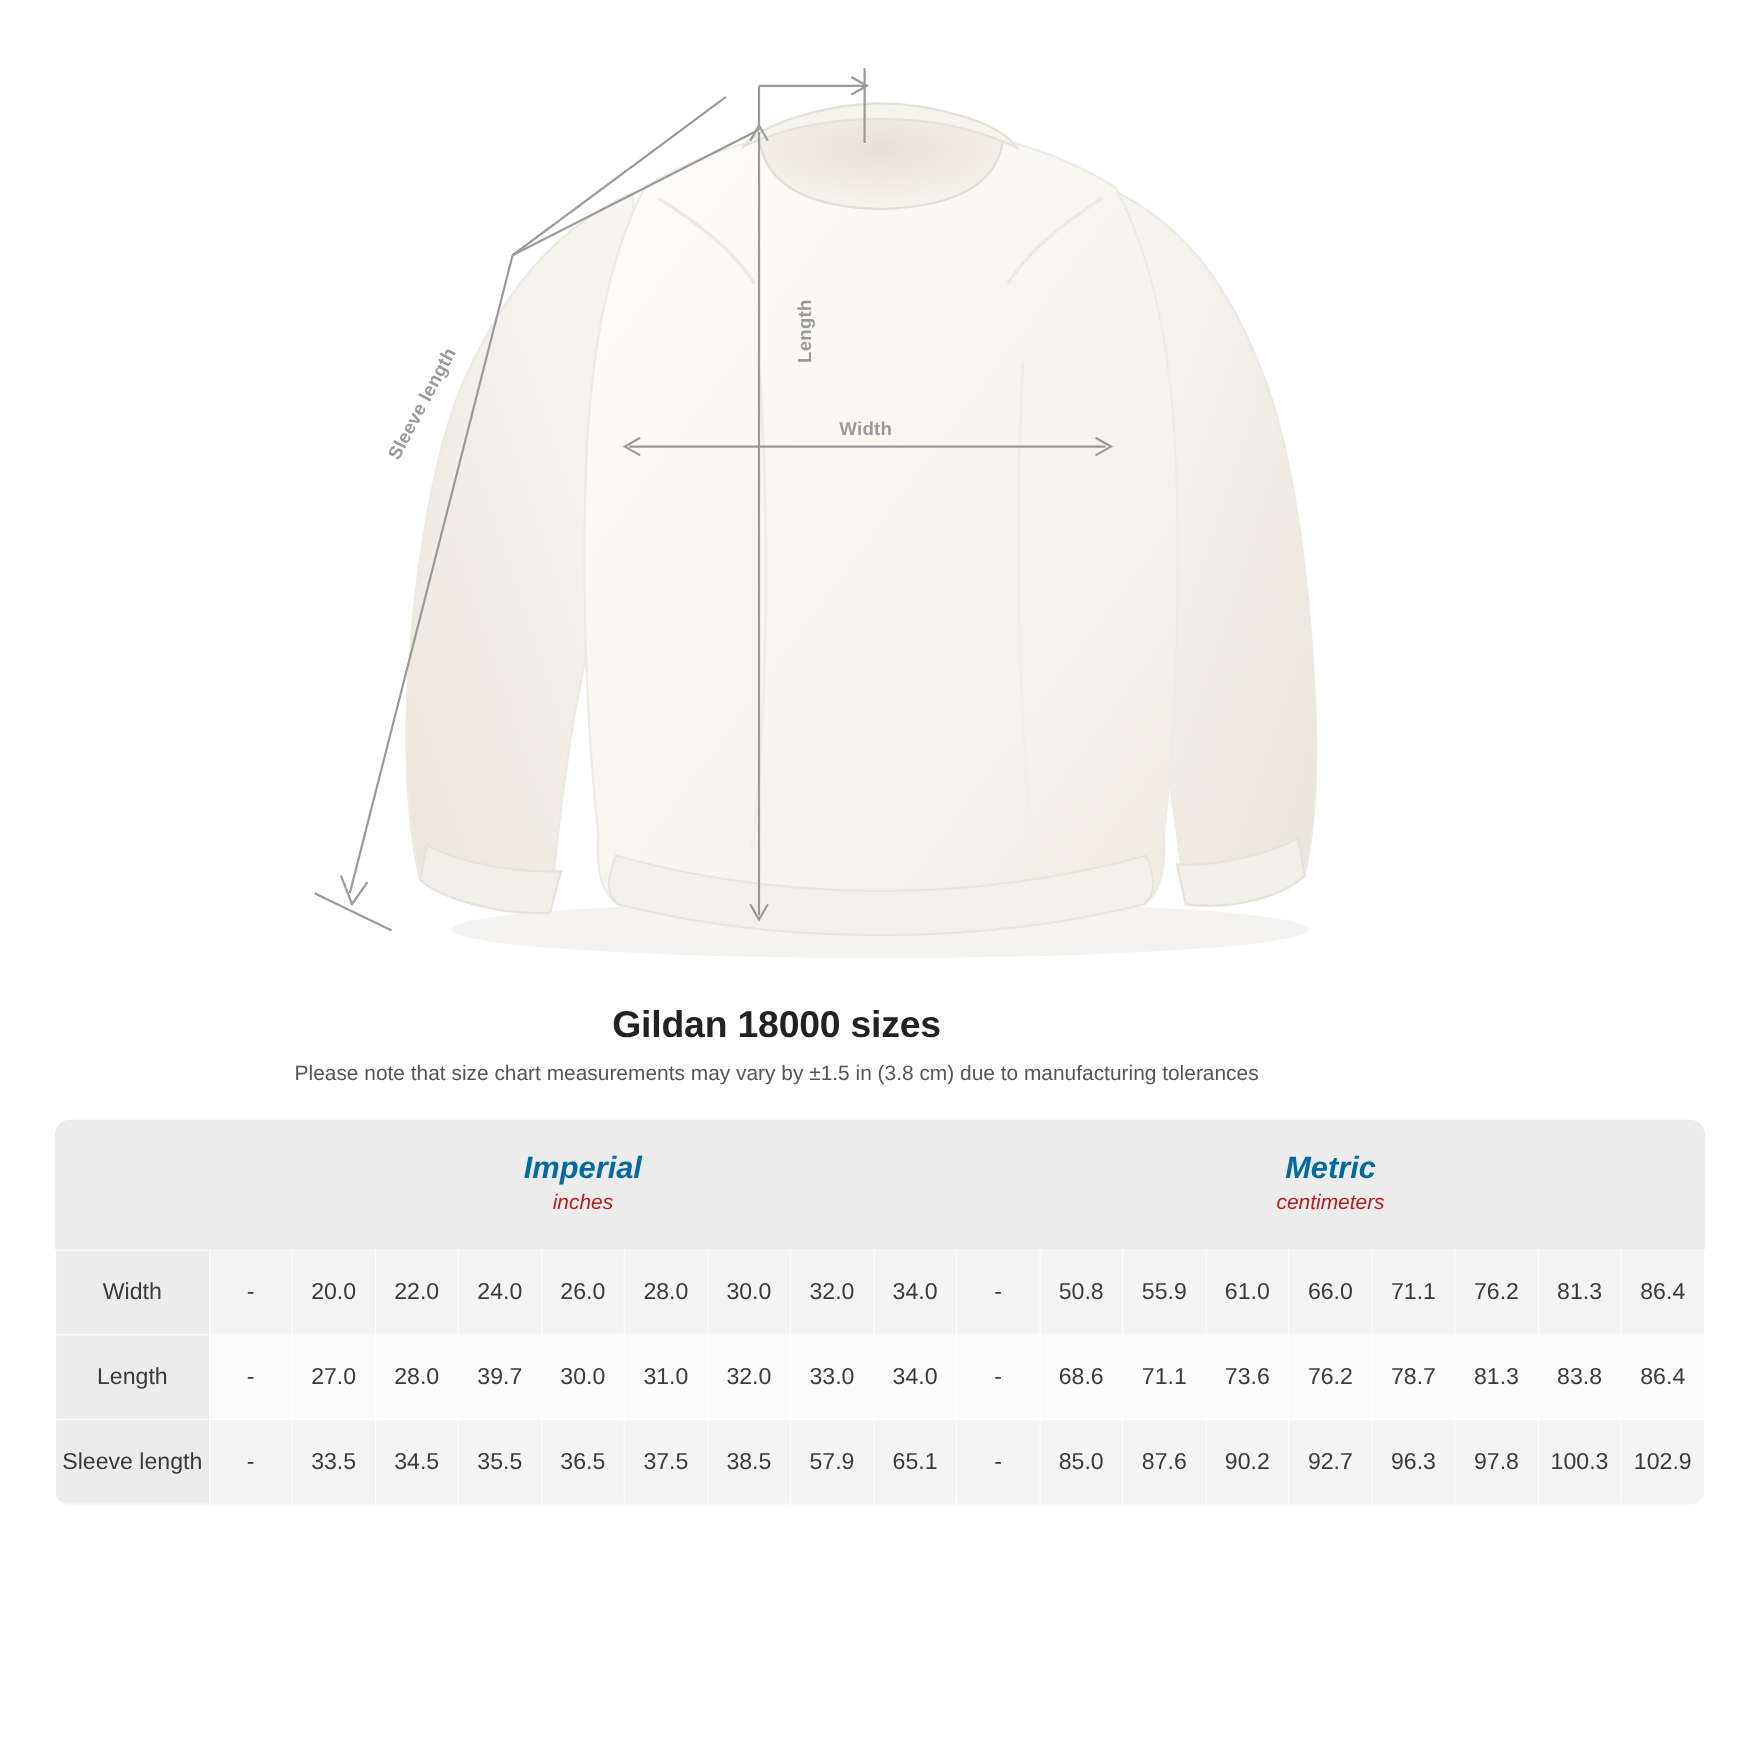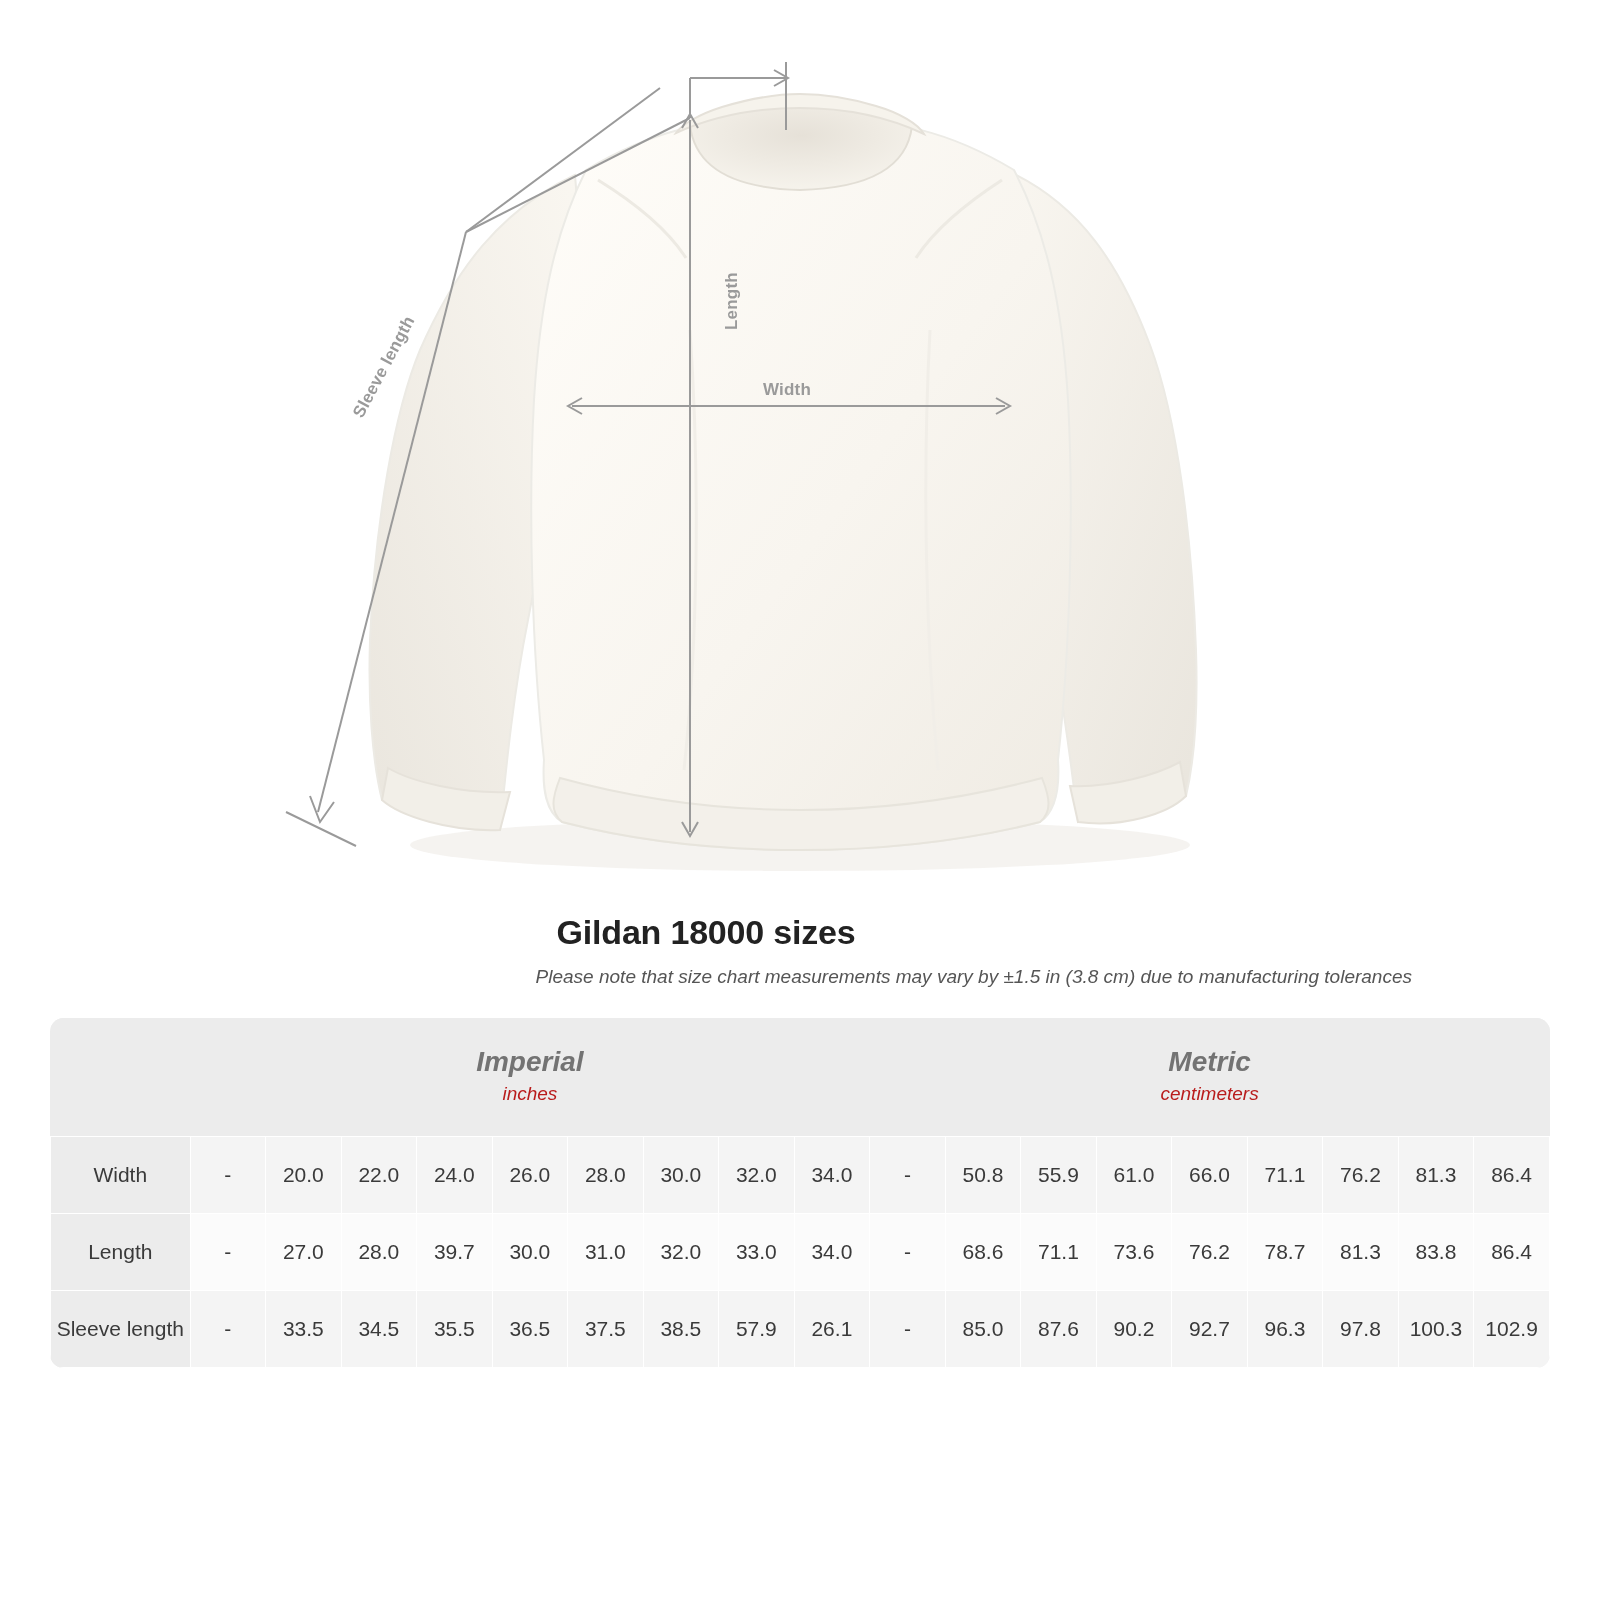--- a/index.html
+++ b/index.html
@@ -55,24 +55,22 @@
     margin-top: 8px;
   }
   .chart-title {
     font-size: 34px;
     font-weight: bold;
     color: #222222;
     letter-spacing: -.2px;
   }
   .chart-note {
     font-size: 19px;
-    font-style: italic;
     color: #555555;
     margin-top: 14px;
-    text-align: right;
   }
 
   
   .table-wrap {
     margin: 30px auto 0 auto;
     width: 1500px;
     border-radius: 14px;
     overflow: hidden;
     background: #ececec;
   }
@@ -93,21 +91,21 @@
   }
   .unit-head {
     background: #ececec;
     border: none !important;
     height: 118px !important;
   }
   .unit-head .unit-name {
     font-size: 28px;
     font-style: italic;
     font-weight: bold;
-    color: #737373;
+    color: #0369a1;
     line-height: 1.25;
   }
   .unit-head .unit-sub {
     font-size: 19px;
     font-style: italic;
     color: #b91c1c;
     line-height: 1.6;
   }
   .corner-cell {
     background: #ececec;
@@ -320,21 +318,21 @@
         <tr class="data-row">
           <td class="rowhead">Sleeve length</td>
           <td class="val">-</td>
           <td class="val">33.5</td>
           <td class="val">34.5</td>
           <td class="val">35.5</td>
           <td class="val">36.5</td>
           <td class="val">37.5</td>
           <td class="val">38.5</td>
           <td class="val">57.9</td>
-          <td class="val">26.1</td>
+          <td class="val">65.1</td>
           <td class="val">-</td>
           <td class="val">85.0</td>
           <td class="val">87.6</td>
           <td class="val">90.2</td>
           <td class="val">92.7</td>
           <td class="val">96.3</td>
           <td class="val">97.8</td>
           <td class="val">100.3</td>
           <td class="val">102.9</td>
         </tr>

